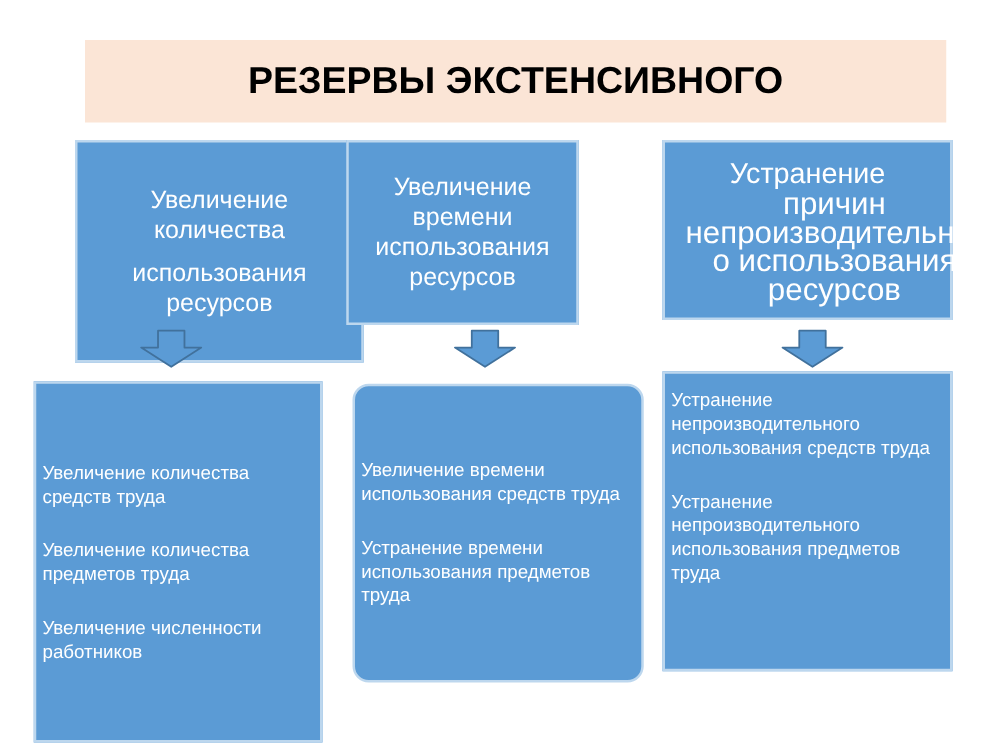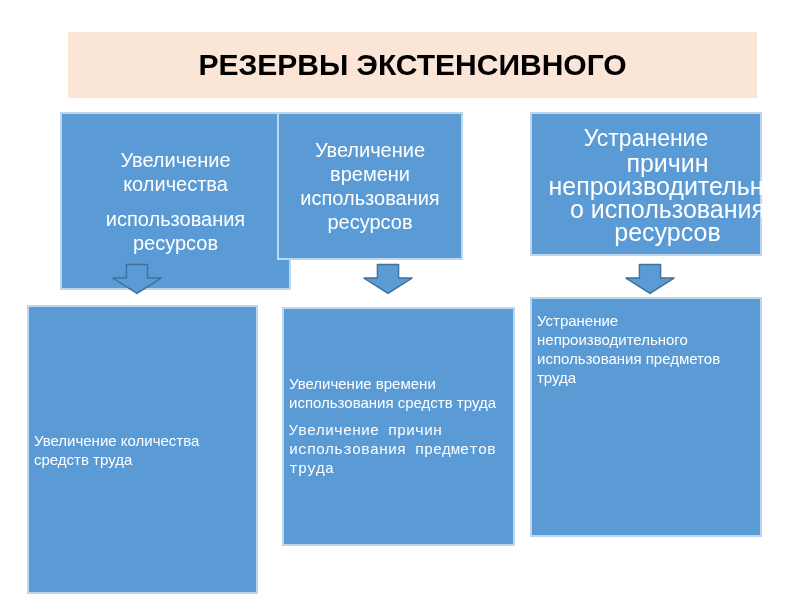--- a/index.html
+++ b/index.html
@@ -46,34 +46,34 @@
   .tb1 { left: 27px;  top: 112px; width: 231px; height: 178px; margin-left: 33px; }
   .tb2 { left: 277px; top: 112px; width: 186px; height: 148px; }
   .tb3 { left: 530px; top: 112px; width: 232px; height: 144px; }
   .top .line { font-size: 20px; line-height: 24px; }
   .tb3 .line { font-size: 25px; line-height: 23px; margin-left: 43px; }
   .top .para + .para { margin-top: 11px; }
   .tb3 .heading { font-size: 23px; line-height: 27px; }
 
   
   .bb1 { left: 27px;  top: 305px; width: 231px; height: 289px; }
-  .bb2 { left: 282px; top: 307px; width: 233px; height: 239px; }
+  .bb2 { left: 282px; top: 307px; width: 233px; height: 239px; border-radius: 13px; }
   .bb3 { left: 530px; top: 297px; width: 232px; height: 240px; }
   .box.bottom {
     display: flex; flex-direction: column;
     justify-content: center;
     padding: 0 5px;
     text-align: left;
   }
   .box.bottom.align-top { justify-content: flex-start; padding-top: 12px; }
   .bottom .item {
     font-size: 15px; line-height: 19px;
     overflow-wrap: break-word;
   }
-  .bottom .item + .item { margin-top: 10px; font-family: Liberation Mono, monospace; }
+  .bottom .item + .item { margin-top: 24px; }
 
   .arrow { position: absolute; width: 50px; height: 32px; }
   .a1 { left: 112px; top: 263px; }
   .a2 { left: 363px; top: 263px; }
   .a3 { left: 625px; top: 263px; }
   .arrow polygon {
     fill: var(--arrow-fill, #5B9BD5);
     stroke: var(--arrow-border, #41719C);
     stroke-width: 1.5;
     stroke-linejoin: round;
@@ -122,24 +122,27 @@
   </svg>
   <svg class="arrow a2" viewBox="0 0 52 32" aria-hidden="true">
     <polygon points="15,1 37,1 37,15 51,15 26,31 1,15 15,15"></polygon>
   </svg>
   <svg class="arrow a3" viewBox="0 0 52 32" aria-hidden="true">
     <polygon points="15,1 37,1 37,15 51,15 26,31 1,15 15,15"></polygon>
   </svg>
 
   <div class="box bottom bb1">
     <div class="item">Увеличение количества средств труда</div>
+    <div class="item">Увеличение количества предметов труда</div>
+    <div class="item">Увеличение численности работников</div>
   </div>
 
   <div class="box bottom bb2">
     <div class="item">Увеличение времени использования средств труда</div>
-    <div class="item">Увеличение причин использования предметов труда</div>
+    <div class="item">Устранение времени использования предметов труда</div>
   </div>
 
   <div class="box bottom align-top bb3">
+    <div class="item">Устранение непроизводительного использования средств труда</div>
     <div class="item">Устранение непроизводительного использования предметов труда</div>
   </div>
 
 </div>
 
 </body></html>

